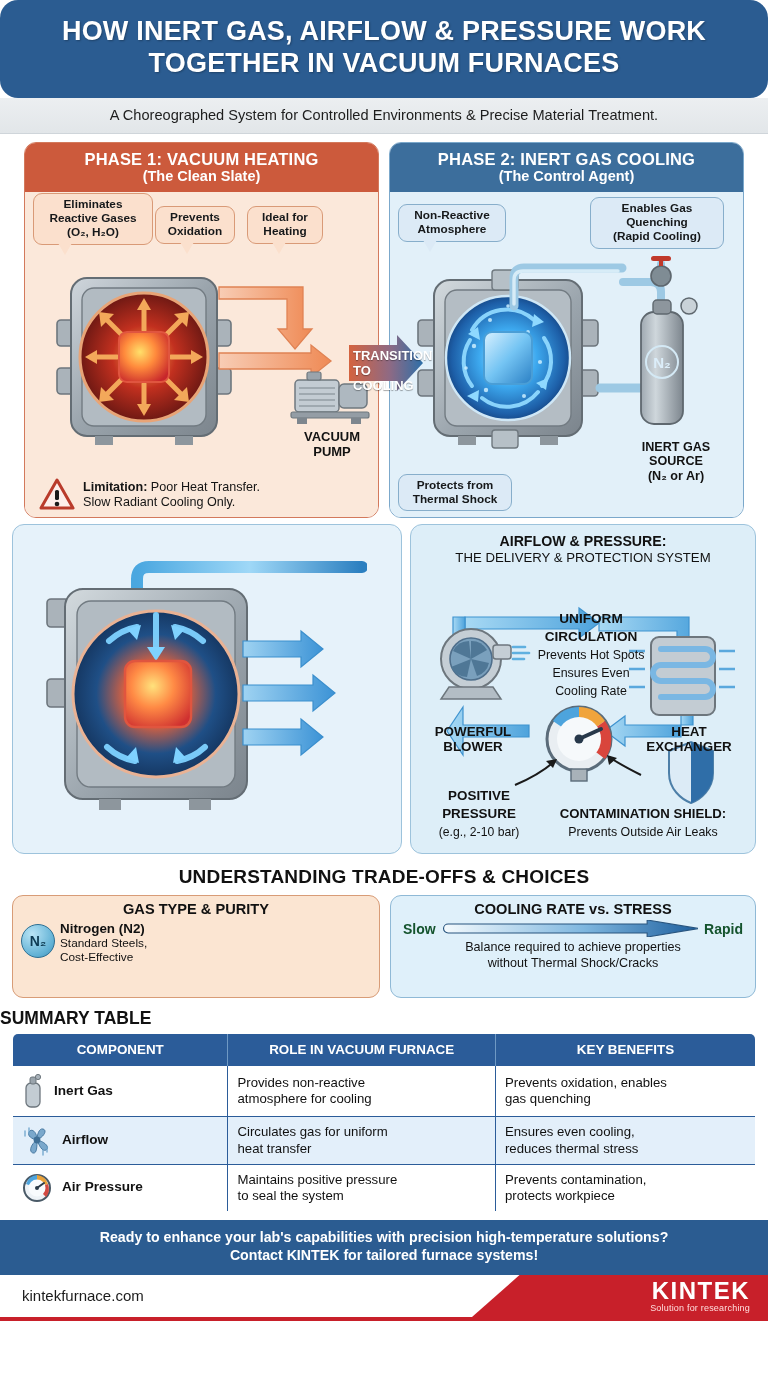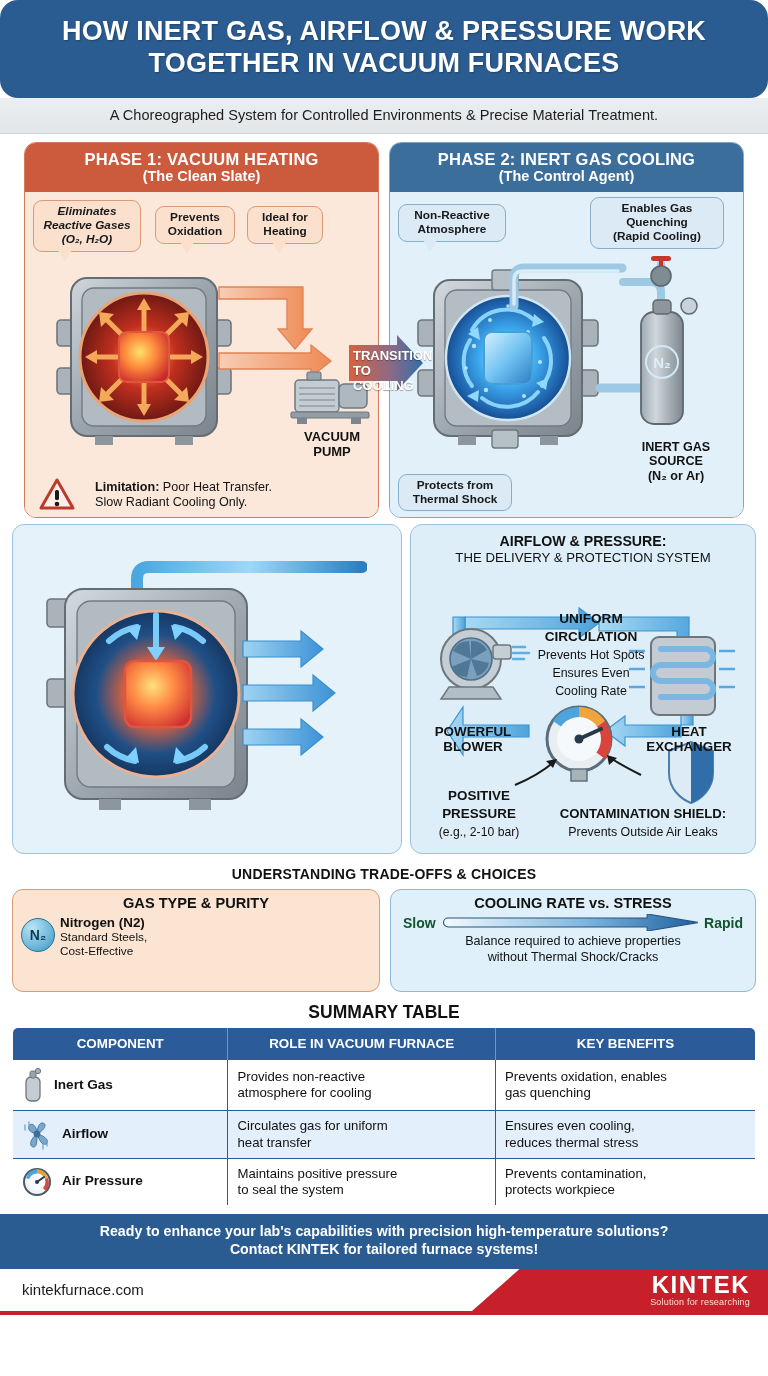--- a/index.html
+++ b/index.html
@@ -81,21 +81,21 @@
   }
   .callout.warm::after { border-top: 12px solid #fbe0cd; bottom:-11px; left:24px; }
   .callout.cool::after { border-top: 12px solid #dceaf6; bottom:-11px; left:24px; }
   .callout.notail::after { display:none; }
 
   
   .furnace { position:absolute; }
 
   .limitation {
     position:absolute; left: 14px; bottom: 6px; right: 10px;
-    display:flex; align-items:center; gap:20px;
+    display:flex; align-items:center; gap:8px;
   }
   .limitation .txt { font-size: 12.6px; line-height:1.2; color:#141414; }
   .limitation .txt b { font-weight:bold; }
 
   .transition-arrow {
     position:absolute; left:349px; top:335px; width:74px; height:56px; z-index:30;
   }
   .transition-arrow .lbl {
     position:absolute; left:4px; top:14px; width:54px;
     color:#fff; font-size:13px; font-weight:bold; line-height:1.15;
@@ -137,21 +137,21 @@
     overflow:hidden;
   }
   .mr-title { text-align:center; padding-top:8px; line-height:1.15; }
   .mr-title .a { font-size:14.2px; font-weight:bold; display:block; color:#111; }
   .mr-title .b { font-size:13.2px; display:block; color:#111; }
 
   .blk-label { position:absolute; text-align:center; font-weight:bold; color:#111; line-height:1.1; }
 
   
   .tradeoff-title {
-    text-align:center; font-size:14px; font-weight:bold; margin-top:12px; color:#111;
+    text-align:center; font-size:19px; font-weight:bold; margin-top:12px; color:#111;
     letter-spacing:.2px;
   }
   .tradeoffs { display:flex; gap:10px; padding: 7px 12px 0; height:110px; }
   .to-card { border-radius:11px; position:relative; }
   .to-left { flex:0 0 368px; background:#fbe5d2; border:1.5px solid #d89c77; }
   .to-right { flex:1; background:#dff0fa; border:1.5px solid #8fb9d6; }
   .to-title { text-align:center; font-size:14.6px; font-weight:bold; padding-top:5px; color:#111; }
 
   .gas-row { display:flex; padding: 4px 8px 0 8px; gap: 4px;}
   .gas-item { display:flex; gap:5px; flex:1; }
@@ -165,21 +165,21 @@
   .gas-ar { background: radial-gradient(circle at 32% 28%, #e0c1ef, #b878d8 70%, #9150b5); border:1.5px solid #7c40a4; color:#3c1353;}
   .gas-txt .nm { font-size:13.4px; font-weight:bold; color:#111; line-height:1.15; }
   .gas-txt .ds { font-size:11.8px; color:#111; line-height:1.16; }
 
   .rate-row { display:flex; align-items:center; gap:6px; padding: 3px 12px 0; }
   .rate-row .end { font-size:14px; font-weight:bold; color:#14532d; }
   .rate-bar { flex:1; height:17px; position:relative; }
   .rate-note { text-align:center; font-size:12.6px; line-height:1.2; color:#111; padding-top:3px; }
 
   
-  .sum-title { text-align:center; font-size:17.5px; font-weight:bold; margin-top:10px; color:#111; }
+  .sum-title { text-align:left; font-size:17.5px; font-weight:bold; margin-top:10px; color:#111; }
   .tbl-wrap { padding: 4px 12px 0; }
   table { width:100%; border-collapse: collapse; border:1.5px solid #2b5c99; border-radius:6px; overflow:hidden;}
   thead th {
     background:#2b5c99; color:#fff; font-size:13.4px; font-weight:bold;
     padding:8px 4px; text-align:center; border-right:1.5px solid #6f99c4;
   }
   thead th:last-child { border-right:none; }
   tbody td {
     border-right:1.5px solid #2b5c99; border-top:1.5px solid #2b5c99;
     padding:7px 9px; font-size:13.2px; color:#111; line-height:1.22; vertical-align:middle;
@@ -301,21 +301,21 @@
             <path d="M12 42 H48"></path>
         </g>
         <rect x="10" y="54" width="10" height="6" fill="#7d868e"></rect>
         <rect x="64" y="54" width="10" height="6" fill="#7d868e"></rect>
       </svg>
       <div class="vac-label">
         <span>VACUUM</span><br>
         <span>PUMP</span>
       </div>
 
-      <div class="callout warm" style="left:8px; top:8px; width:108px;font-style:italic;">
+      <div class="callout warm" style="left:8px; top:1px; width:120px;">
         <span>Eliminates</span><br>
         <span>Reactive Gases</span><br>
         <span>(O₂, H₂O)</span>
       </div>
       <div class="callout warm" style="left:130px; top:14px; width:80px;">
         <span>Prevents</span><br>
         <span>Oxidation</span>
       </div>
       <div class="callout warm" style="left:222px; top:14px; width:76px;">
         <span>Ideal for</span><br>

